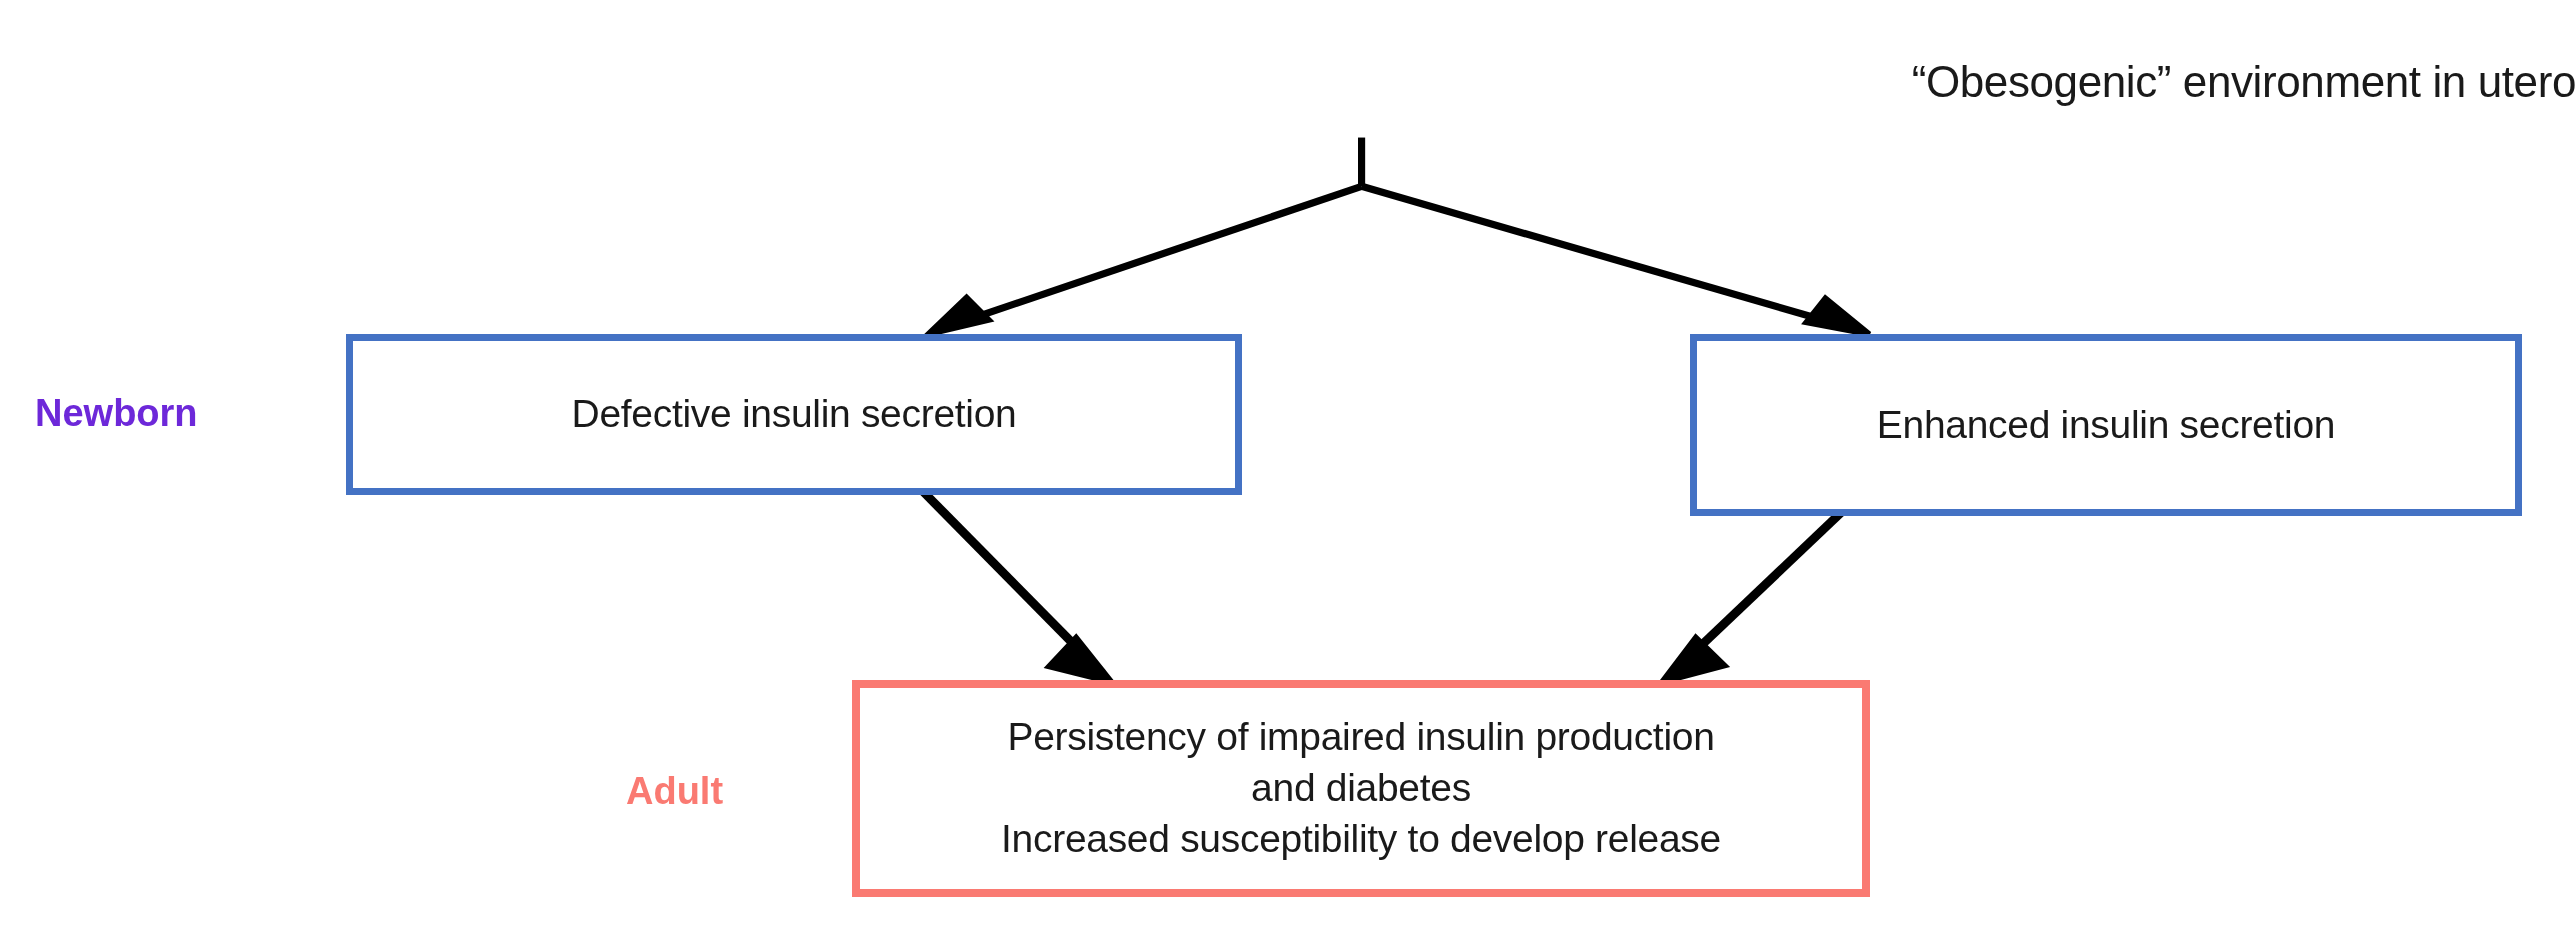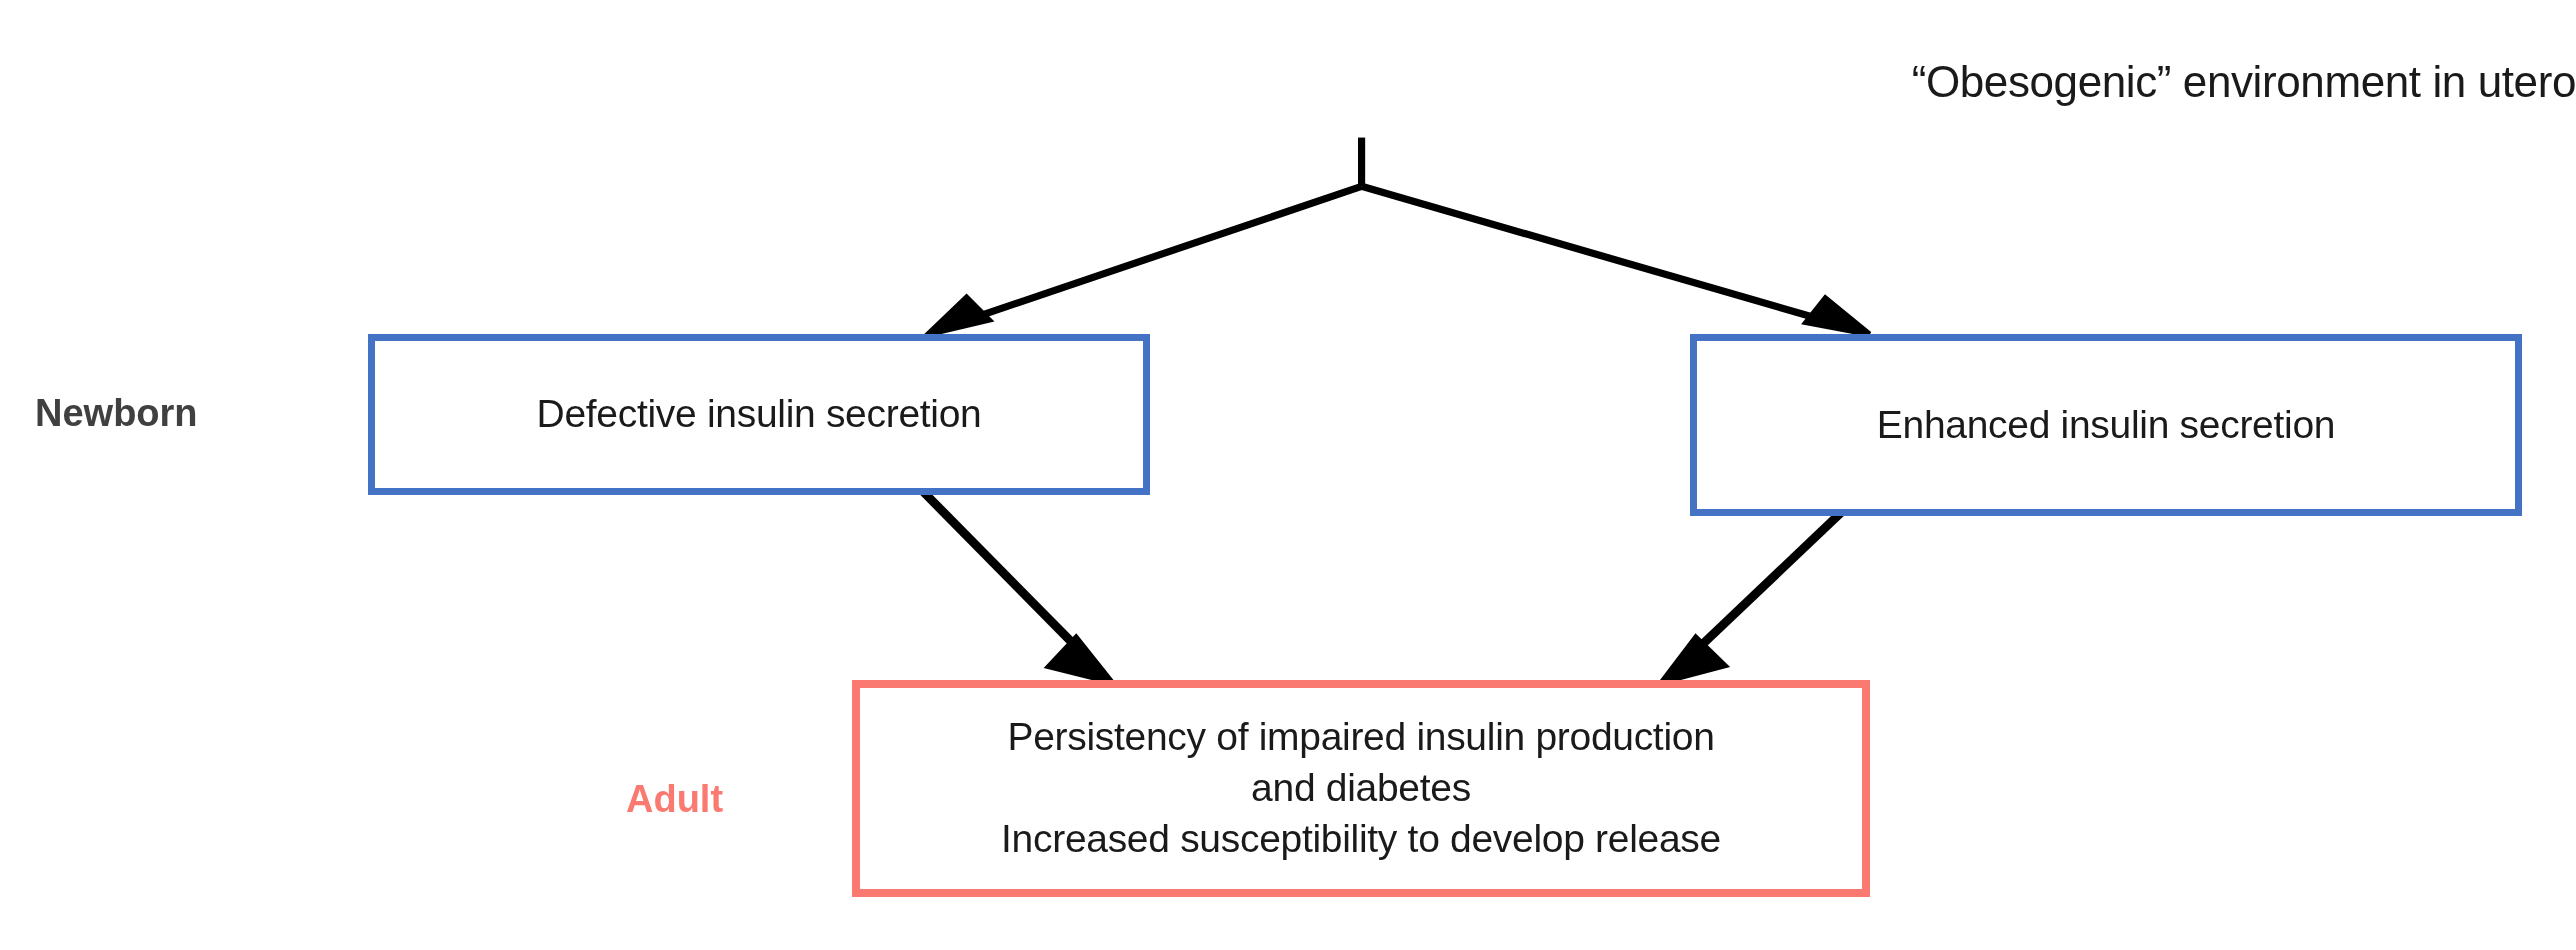--- a/index.html
+++ b/index.html
@@ -56,23 +56,23 @@
     justify-content: center;
     text-align: center;
     font-size: 39px;
     line-height: 1.30;
     letter-spacing: -0.3px;
     color: #1a1a1a;
   }
   .node .line { display: block; white-space: nowrap; }
 
   #node-newborn-left {
-    left: 368px;
+    left: 346px;
     top: 334px;
-    width: 782px;
+    width: 896px;
     height: 161px;
     border: 7.2px solid #4472c4;
   }
   #node-newborn-right {
     left: 1690px;
     top: 334px;
     width: 832px;
     height: 182px;
     border: 7.2px solid #4472c4;
   }
@@ -89,27 +89,26 @@
   .stage-label {
     position: absolute;
     font-weight: bold;
     font-size: 38px;
     letter-spacing: 0px;
     white-space: nowrap;
   }
   #label-newborn {
     left: 35px;
     top: 392px;
-    color: #404040;
+    color: #6d28d9;
   }
   #label-adult {
     left: 626px;
     top: 770px;
     color: #fa7a72;
-    margin-top: 8px;
   }
 </style>
 </head>
 <body>
 
 <div id="stage">
 
   <svg id="arrows" viewBox="0 0 3220 1188" width="2576" height="950" xmlns="http://www.w3.org/2000/svg" aria-hidden="true">
 
     <path d="M 1702 172 L 1702 233" fill="none" stroke="#000000" stroke-width="9" stroke-linecap="butt"></path>

